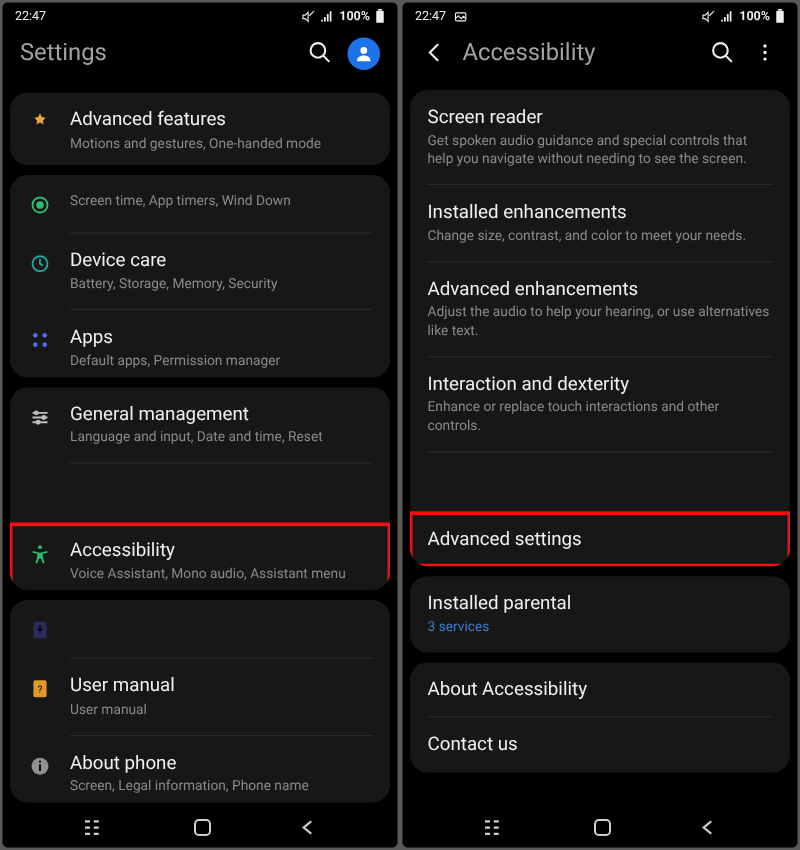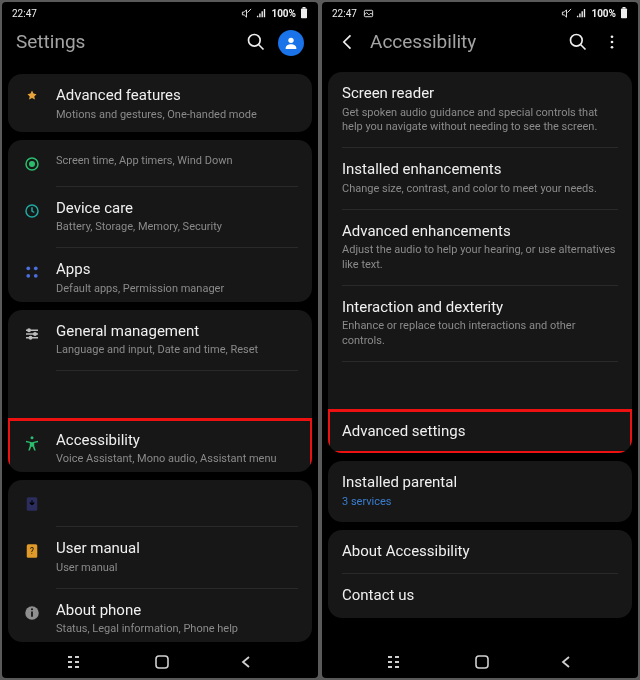--- a/index.html
+++ b/index.html
@@ -186,21 +186,21 @@
           <div class="row withicon">
             <span class="icon">
               <svg width="18" height="18" viewBox="0 0 24 24" fill="#8f8f8f">
                 <circle cx="12" cy="12" r="9"></circle>
                 <rect x="11" y="10" width="2" height="7" fill="#000"></rect>
                 <circle cx="12" cy="7" r="1.2" fill="#000"></circle>
               </svg>
             </span>
             <div class="txt">
               <div class="t">About phone</div>
-              <div class="s">Status, Legal information, Phone help</div>
+              <div class="s">Screen, Legal information, Phone name</div>
             </div>
           </div>
         </div>
       </div>
   <div class="navbar">
     <span class="nb">
           <svg width="18" height="14" viewBox="0 0 18 14" fill="none" stroke="#cfcfcf" stroke-width="1.8">
             <line x1="1" y1="2" x2="5" y2="2"></line>
             <line x1="1" y1="7" x2="5" y2="7"></line>
             <line x1="1" y1="12" x2="5" y2="12"></line>

